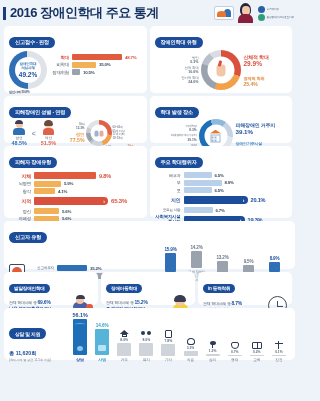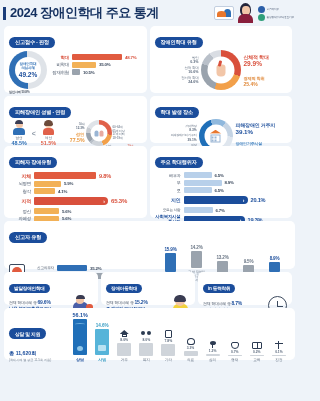--- a/index.html
+++ b/index.html
@@ -69,21 +69,21 @@
   .vb-rect { width: 11px; border-radius: 1px; }
   .vb-lab { font-size: 3.3px; text-align: center; margin-top: 1.5px; line-height: 1.25; letter-spacing: -0.2px; }
 </style>
 </head>
 <body>
 
 <div class="page">
 
   <div class="header">
     <div class="hbar"></div>
-    <div class="htitle">2024 장애인학대 주요 통계</div>
+    <div class="htitle">2016 장애인학대 주요 통계</div>
     <div class="hspacer"></div>
     <div class="hpic"></div>
     <div class="hperson">
       <div class="hp-hair"></div>
         <div class="hp-face"></div>
         <div class="hp-body"></div>
     </div>
     <div class="logos">
       <div class="logo-row">
         <div class="logo-mark" style="background:#2b5fa8"></div>

